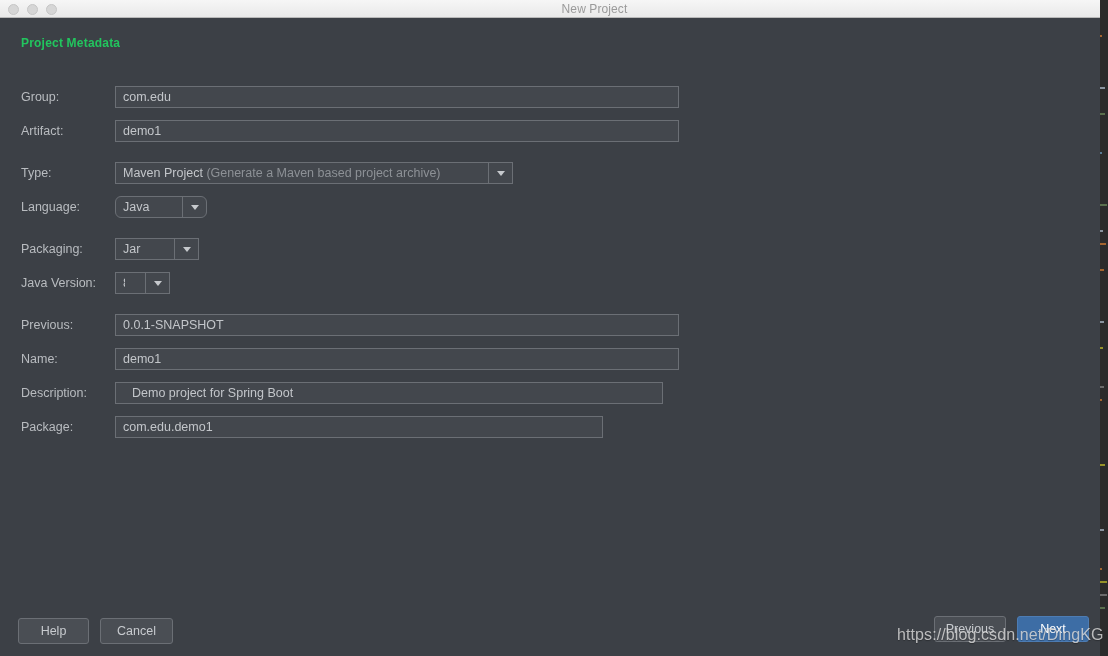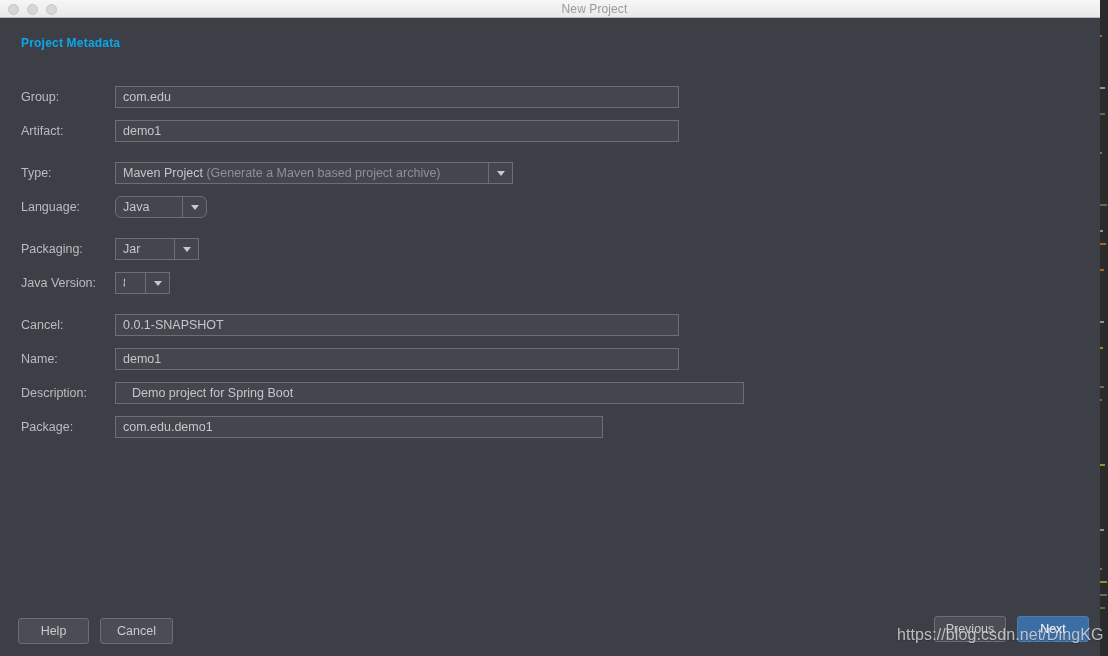--- a/index.html
+++ b/index.html
@@ -86,21 +86,21 @@
     background: #3c4046;
     box-sizing: border-box;
   }
 
   #section-title {
     position: absolute;
     left: 21px;
     top: 18px;
     font-size: 12px;
     font-weight: bold;
-    color: #0ea5e9;
+    color: #22c55e;
     letter-spacing: 0.2px;
   }
 
   .row {
     position: absolute;
     left: 0;
     width: 1100px;
     height: 22px;
   }
   .row-label {
@@ -283,30 +283,30 @@
         <div class="row" style="top: 254px;">
           <div class="row-label">Java Version:</div>
           <div class="combo" style="width: 55px;">
             <div class="combo-value"><span>8</span></div>
             <div class="combo-arrow">
               <i></i>
             </div>
           </div>
         </div>
         <div class="row" style="top: 296px;">
-          <div class="row-label">Cancel:</div>
+          <div class="row-label">Previous:</div>
           <div class="text-field" style="width: 564px;">0.0.1-SNAPSHOT</div>
         </div>
         <div class="row" style="top: 330px;">
           <div class="row-label">Name:</div>
           <div class="text-field" style="width: 564px;">demo1</div>
         </div>
         <div class="row" style="top: 364px;">
           <div class="row-label">Description:</div>
-          <div class="text-field" style="width: 629px; padding-left: 16px;">Demo project for Spring Boot</div>
+          <div class="text-field" style="width: 548px; padding-left: 16px;">Demo project for Spring Boot</div>
         </div>
         <div class="row" style="top: 398px;">
           <div class="row-label">Package:</div>
           <div class="text-field" style="width: 488px;">com.edu.demo1</div>
         </div>
       </div>
 
     <div class="btn" style="left:18px; top:600px; width:71px;">
       <span>Help</span>
     </div>

